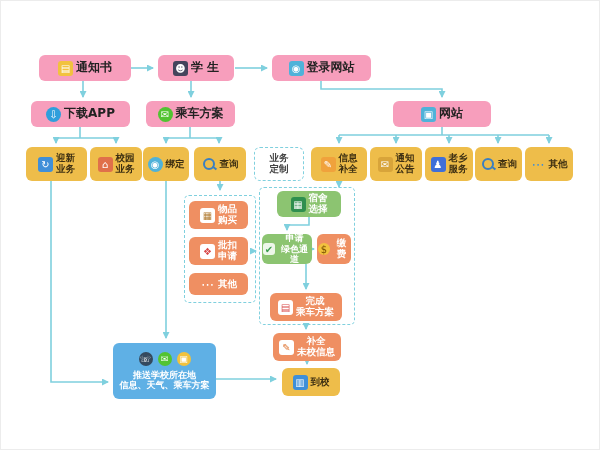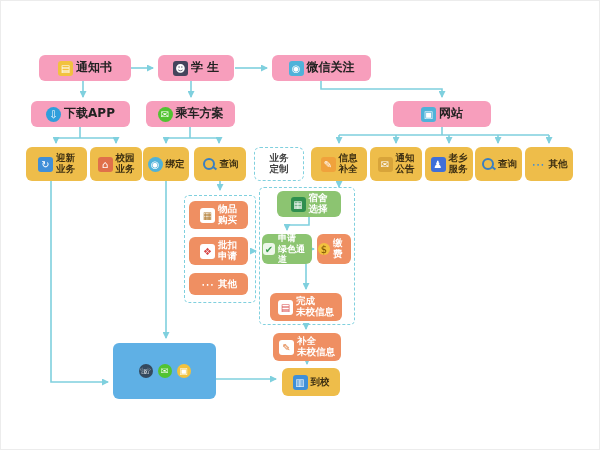--- a/index.html
+++ b/index.html
@@ -11,21 +11,21 @@
   .node{position:absolute;display:flex;align-items:center;justify-content:center;gap:3px;
         border-radius:6px;font-weight:bold;color:#222;box-sizing:border-box;padding:2px 3px;z-index:2;}
   .big{font-size:12px;}
   .small{font-size:9.5px;}
   .pink{background:#f79ebc;}
   .yellow{background:#eebd4a;color:#3d2f12;}
   .orange{background:#ef8f62;color:#fff;}
   .green{background:#8cc471;color:#fff;}
   .blue{background:#5fb0e5;color:#fff;}
   .dashedbox{background:#fff;border:1.5px dashed #7fd0de;color:#444;}
-  .lbl{white-space:pre-line;text-align:left;line-height:1.15;}
+  .lbl{white-space:pre-line;text-align:center;line-height:1.15;}
   .ic{display:inline-flex;align-items:center;justify-content:center;width:15px;height:15px;
       border-radius:3px;color:#fff;font-size:10px;flex:none;font-weight:normal;}
   .mag{width:8px;height:8px;border:2px solid #3a7fc1;border-radius:50%;position:relative;display:inline-block;}
   .mag::after{content:"";position:absolute;width:5px;height:2px;background:#3a7fc1;right:-4px;bottom:-1px;transform:rotate(40deg);}
   .push{flex-direction:column;gap:4px;}
   .push-icons{display:flex;gap:5px;}
   .pic{display:inline-flex;align-items:center;justify-content:center;width:14px;height:14px;
        border-radius:50%;color:#fff;font-size:9px;}
   .push-lbl{font-size:9px;color:#fff;}
 </style>
@@ -76,21 +76,21 @@
   <div class="node pink big" style="left:38px;top:54px;width:92px;height:26px">
     <span class="ic" style="background:#f2c23e">▤</span>
     <span class="lbl">通知书</span>
   </div>
   <div class="node pink big" style="left:157px;top:54px;width:76px;height:26px">
     <span class="ic" style="background:#44445c">☻</span>
     <span class="lbl">学 生</span>
   </div>
   <div class="node pink big" style="left:271px;top:54px;width:99px;height:26px">
     <span class="ic" style="background:#4fb2d9">◉</span>
-    <span class="lbl">微信关注</span>
+    <span class="lbl">登录网站</span>
   </div>
 
   <div class="node pink big" style="left:30px;top:100px;width:99px;height:26px">
     <span class="ic" style="background:#2f9fdc;border-radius:50%">⇩</span>
     <span class="lbl">下载APP</span>
   </div>
   <div class="node pink big" style="left:145px;top:100px;width:89px;height:26px">
     <span class="ic" style="background:#52c332;border-radius:50%">✉</span>
     <span class="lbl">乘车方案</span>
   </div>
@@ -174,34 +174,36 @@
     <span class="lbl">申请
 绿色通道</span>
   </div>
   <div class="node orange small" style="left:316px;top:233px;width:34px;height:30px;padding:1px">
     <span class="ic" style="background:#f2c23e;color:#7a5200;border-radius:50%;width:12px;height:12px">$</span>
     <span class="lbl">缴费</span>
   </div>
   <div class="node orange small" style="left:269px;top:292px;width:72px;height:28px">
     <span class="ic" style="background:#fff;color:#d84a4a">▤</span>
     <span class="lbl">完成
-未校信息</span>
+乘车方案</span>
   </div>
 
   <div class="node orange small" style="left:272px;top:332px;width:68px;height:28px">
     <span class="ic" style="background:#fff;color:#e07a3a">✎</span>
     <span class="lbl">补全
 未校信息</span>
   </div>
   <div class="node yellow small" style="left:281px;top:367px;width:58px;height:28px">
     <span class="ic" style="background:#3f8fd8">▥</span>
     <span class="lbl">到校</span>
   </div>
 
   <div class="node blue push" style="left:112px;top:342px;width:103px;height:56px">
     <div class="push-icons">
       <span class="pic" style="background:#34495e">☏</span>
       <span class="pic" style="background:#52c332">✉</span>
       <span class="pic" style="background:#f2c23e">▣</span>
     </div>
+    <div class="lbl push-lbl">推送学校所在地
+信息、天气、乘车方案</div>
   </div>
 
 </div>
 
 </body></html>

